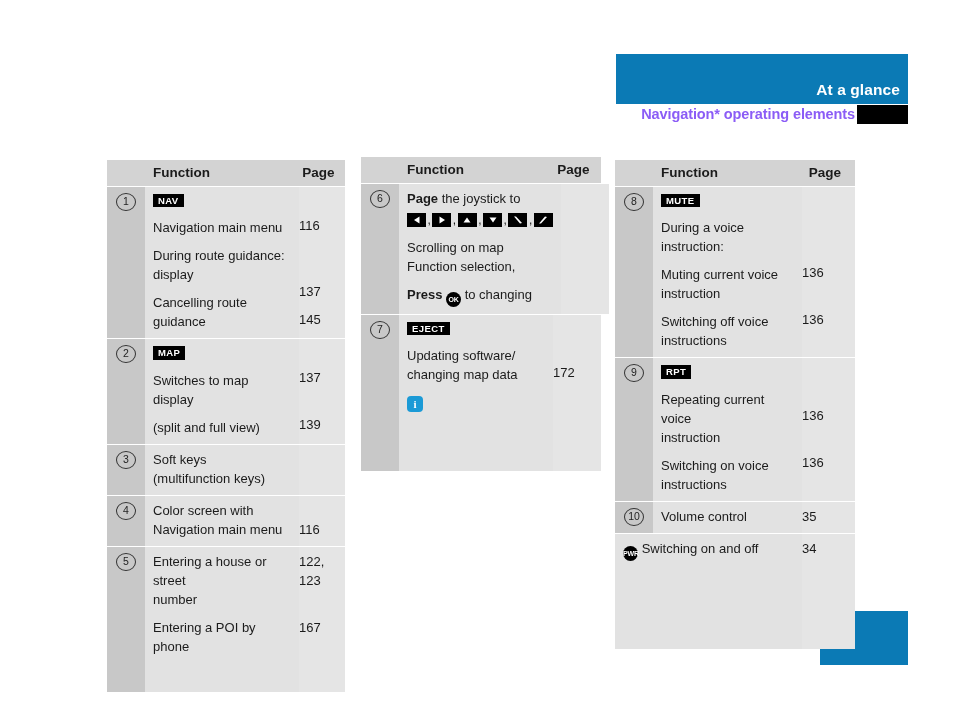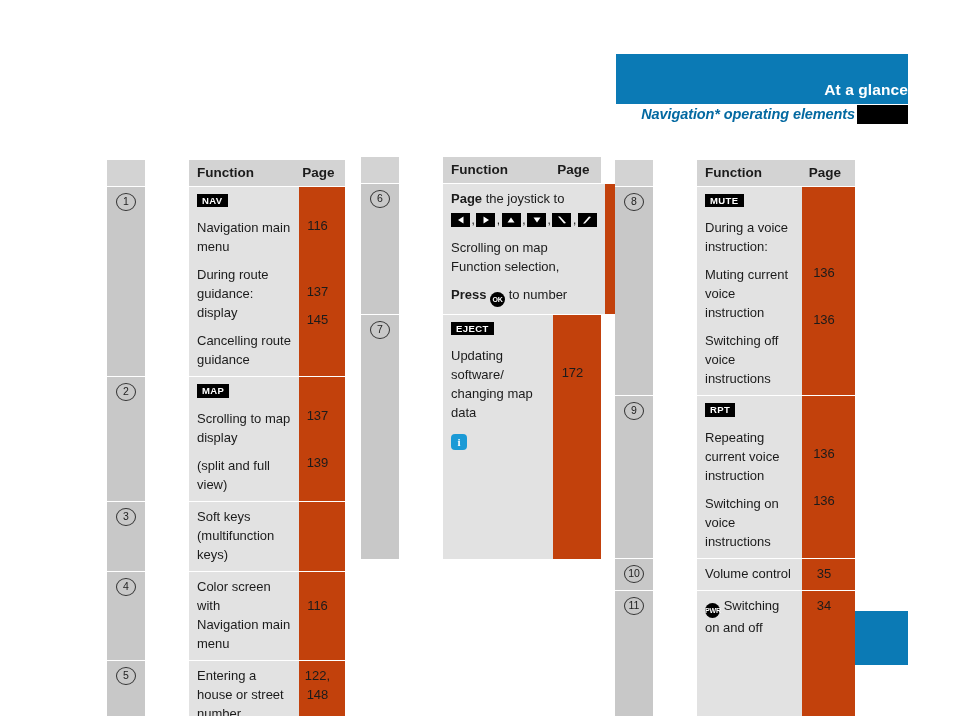--- a/index.html
+++ b/index.html
@@ -21,46 +21,45 @@
     position: absolute;
     left: 616px;
     top: 54px;
     width: 292px;
     height: 50px;
     background: #0b7ab5;
     box-sizing: border-box;
   }
   .hdr-blue-label {
     position: absolute;
-    right: 0;
+    right: 8px;
     bottom: 5px;
     color: #ffffff;
     font-size: 15.5px;
     font-weight: bold;
     letter-spacing: 0.1px;
     white-space: nowrap;
     margin-top: 44px;
   }
   .hdr-sub {
     position: absolute;
     left: 616px;
     top: 106px;
     width: 292px;
     height: 18px;
   }
   .hdr-sub-label {
     position: absolute;
     right: 53px;
     top: 0px;
-    color: #0369a1;
+    color: #8b5cf6;
     font-size: 14.5px;
     font-weight: bold;
     white-space: nowrap;
     letter-spacing: -0.1px;
-    font-style: italic;
   }
   .hdr-black-box {
     position: absolute;
     right: 0px;
     top: -1px;
     width: 51px;
     height: 19px;
     background: #000000;
   }
 
@@ -107,29 +106,28 @@
     background: #c8c8c8;
     box-sizing: border-box;
     padding: 6px 0 0 0;
     text-align: center;
   }
   .cell-fn {
     flex: 1 1 auto;
     background: #e2e2e2;
     box-sizing: border-box;
     padding: 5px 8px 7px 8px;
-    margin-left: 44px;
   }
   .cell-pg {
     width: 46px;
     flex: 0 0 46px;
-    background: #c2410c;
+    background: #e5e5e5;
     box-sizing: border-box;
     padding: 5px 9px 7px 0;
-    text-align: center;
+    text-align: left;
     position: relative;
   }
   .tbl.c2 .cell-pg { width: 48px; flex: 0 0 48px; }
   .tbl.c3 .cell-pg { width: 53px; flex: 0 0 53px; }
   .tbl.c2 .cell-idx { width: 38px; flex: 0 0 38px; }
   .tbl.c3 .cell-idx { width: 38px; flex: 0 0 38px; }
 
   
   .trow.hdr .cell-idx,
   .trow.hdr .cell-fn,
@@ -279,21 +277,21 @@
     </div>
   </div>
 
   <div class="trow">
     <div class="cell-idx">
       <span class="circnum">2</span>
     </div>
     <div class="cell-fn">
       <span class="kbadge">MAP</span>
       <div class="gap"></div>
-      <span class="fnline">Scrolling to map display</span>
+      <span class="fnline">Switches to map display</span>
       <div class="gap-sm"></div>
       <span class="fnline">(split and full view)</span>
     </div>
     <div class="cell-pg">
       <span class="pgline" style="height:24px">&nbsp;</span>
       <span class="pgline">137</span>
       <span class="pgline" style="height:9px"></span>
       <span class="pgline">&nbsp;</span>
       <span class="pgline">139</span>
     </div>
@@ -332,21 +330,21 @@
     </div>
     <div class="cell-fn" style="padding-bottom:36px">
       <span class="fnline">Entering a house or street</span>
       <span class="fnline">number</span>
       <div class="gap-sm"></div>
       <span class="fnline">Entering a POI by phone</span>
 
     </div>
     <div class="cell-pg">
       <span class="pgline" style="white-space:pre-line">122,
-148</span>
+123</span>
       <span class="pgline" style="height:9px"></span>
       <span class="pgline">&nbsp;</span>
       <span class="pgline">167</span>
     </div>
   </div>
 </div>
 
 <div class="tbl c2" style="top:157px">
 
   <div class="trow hdr">
@@ -396,30 +394,30 @@
           <svg width="12" height="10" viewBox="0 0 12 10">
               <polygon points="2,8.5 4,8.5 10,2 8,1.5" fill="#ffffff"></polygon>
             </svg>
         </span>
       </div>
       <div class="gap"></div>
       <span class="fnline">Scrolling on map</span>
       <span class="fnline">Function selection,</span>
       <div class="gap-sm"></div>
       <span class="fnline"><b class="bold">Press</b>
-        <span class="rbadge">OK</span><span> to number</span></span>
+        <span class="rbadge">OK</span><span> to changing</span></span>
     </div>
     <div class="cell-pg"></div>
   </div>
 
   <div class="trow">
     <div class="cell-idx">
       <span class="circnum">7</span>
     </div>
-    <div class="cell-fn" style="padding-bottom:105px">
+    <div class="cell-fn" style="padding-bottom:55px">
       <span class="kbadge">EJECT</span>
       <div class="gap"></div>
       <span class="fnline">Updating software/</span>
       <span class="fnline">changing map data</span>
       <div class="gap-sm"></div>
       <span class="infoicon">i</span>
     </div>
     <div class="cell-pg">
       <span class="pgline" style="height:24px">&nbsp;</span>
       <span class="pgline">&nbsp;</span>
@@ -492,23 +490,20 @@
     </div>
     <div class="cell-fn">
       <span class="fnline">Volume control</span>
     </div>
     <div class="cell-pg">
       <span class="pgline">35</span>
     </div>
   </div>
 
   <div class="trow">
-    <div class="cell-idx">
-      <span class="circnum">11</span>
-    </div>
     <div class="cell-fn" style="padding-bottom:88px">
       <span class="fnline"><span class="rbadge">PWR</span> <span>Switching on and off</span></span>
     </div>
     <div class="cell-pg">
       <span class="pgline">34</span>
     </div>
   </div>
 </div>
 
 </body></html>

